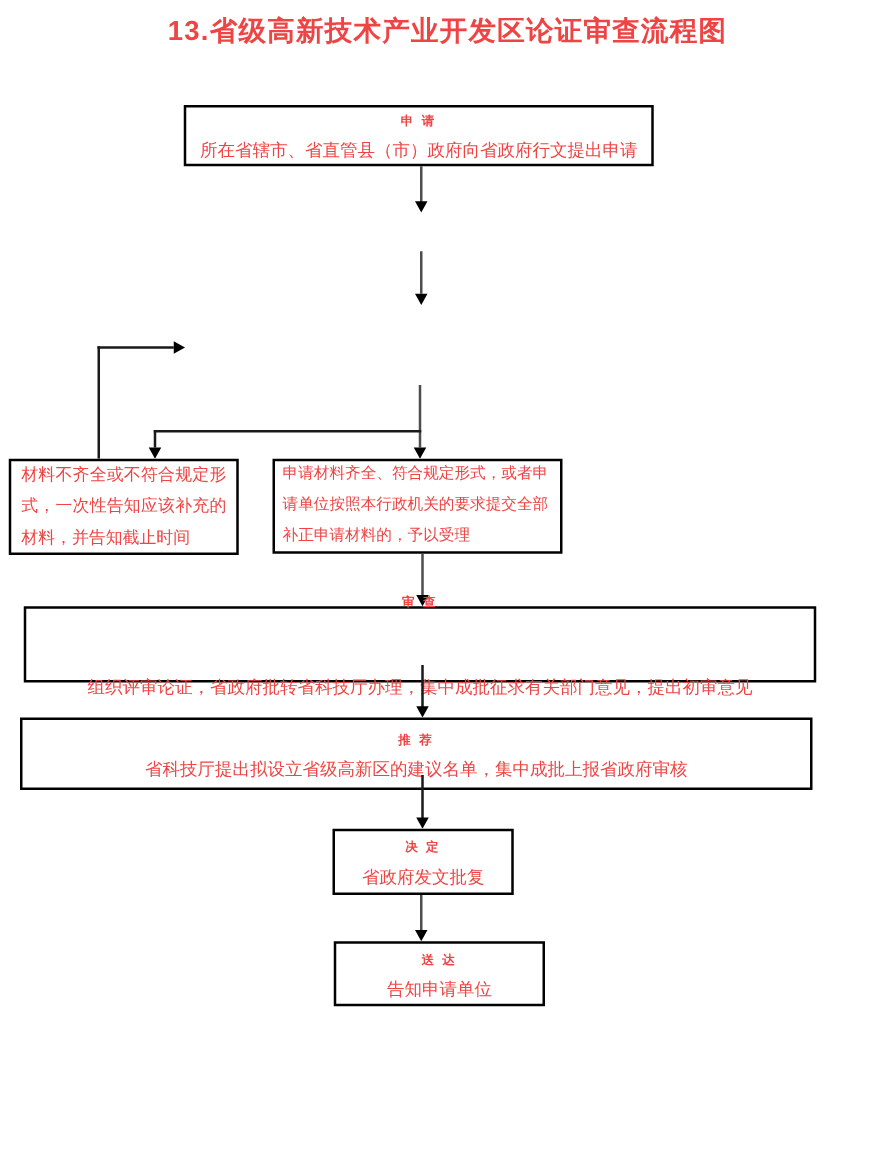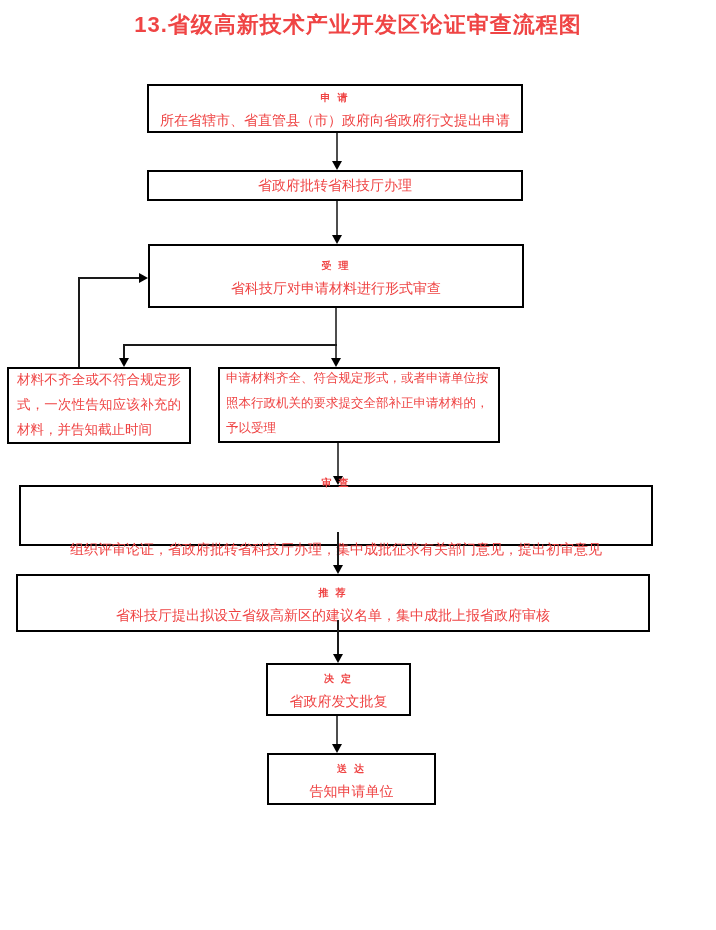--- a/index.html
+++ b/index.html
@@ -76,48 +76,41 @@
   <div class="page-title">13.省级高新技术产业开发区论证审查流程图</div>
 
   <div class="box" style="left:147px;top:84px;width:376px;height:49px;">
     <div class="box-header">申 请</div>
     <div class="box-body">所在省辖市、省直管县（市）政府向省政府行文提出申请</div>
   </div>
 
   <div class="vline" style="left:336px;top:133px;height:29px;"></div>
   <div class="arrow-down" style="left:332px;top:161px;"></div>
 
-  <div class="box" style="left:147px;top:170px;width:376px;height:31px;">
-    <div class="box-body single">省政府批转省科技厅办理</div>
-  </div>
 
   <div class="vline" style="left:336px;top:201px;height:34px;"></div>
   <div class="arrow-down" style="left:332px;top:235px;"></div>
 
-  <div class="box" style="left:148px;top:244px;width:376px;height:64px;">
-    <div class="box-header">受 理</div>
-    <div class="box-body">省科技厅对申请材料进行形式审查</div>
-  </div>
 
   <div class="vline" style="left:335px;top:308px;height:50px;"></div>
   <div class="arrow-down" style="left:331px;top:358px;"></div>
 
   <div class="hline" style="left:123px;top:344px;width:214px;"></div>
   <div class="vline dark" style="left:123px;top:344px;height:14px;"></div>
   <div class="arrow-down" style="left:119px;top:358px;"></div>
 
   <div class="vline dark" style="left:78px;top:277px;height:90px;"></div>
   <div class="hline" style="left:78px;top:277px;width:61px;"></div>
   <div class="arrow-right" style="left:139px;top:273px;"></div>
 
   <div class="box side-box" style="left:7px;top:367px;width:184px;height:77px;">
     <div class="box-body">材料不齐全或不符合规定形式，一次性告知应该补充的材料，并告知截止时间</div>
   </div>
 
-  <div class="box side-box right" style="left:218px;top:367px;width:282px;height:76px;">
+  <div class="box side-box right" style="left:218px;top:367px;width:232px;height:76px;">
     <div class="box-body">申请材料齐全、符合规定形式，或者申请单位按照本行政机关的要求提交全部补正申请材料的，予以受理</div>
   </div>
 
   <div class="vline" style="left:337px;top:443px;height:34px;"></div>
   <div class="arrow-down" style="left:333px;top:476px;"></div>
 
   <div class="box" style="left:19px;top:485px;width:634px;height:61px;gap:44px;">
     <div class="box-header">审 查</div>
     <div class="box-body">组织评审论证，省政府批转省科技厅办理，集中成批征求有关部门意见，提出初审意见</div>
   </div>

